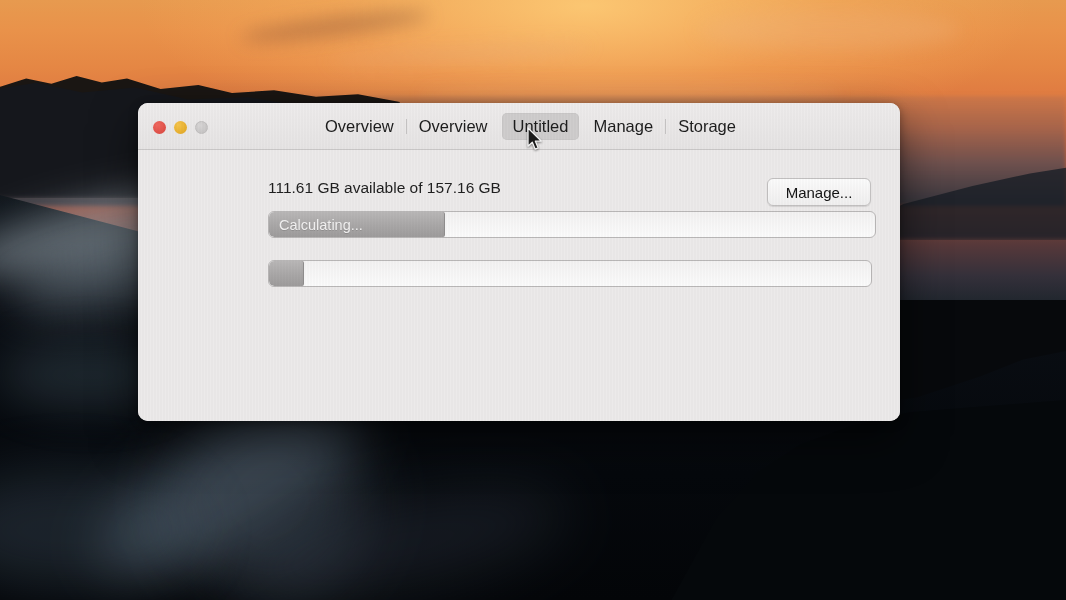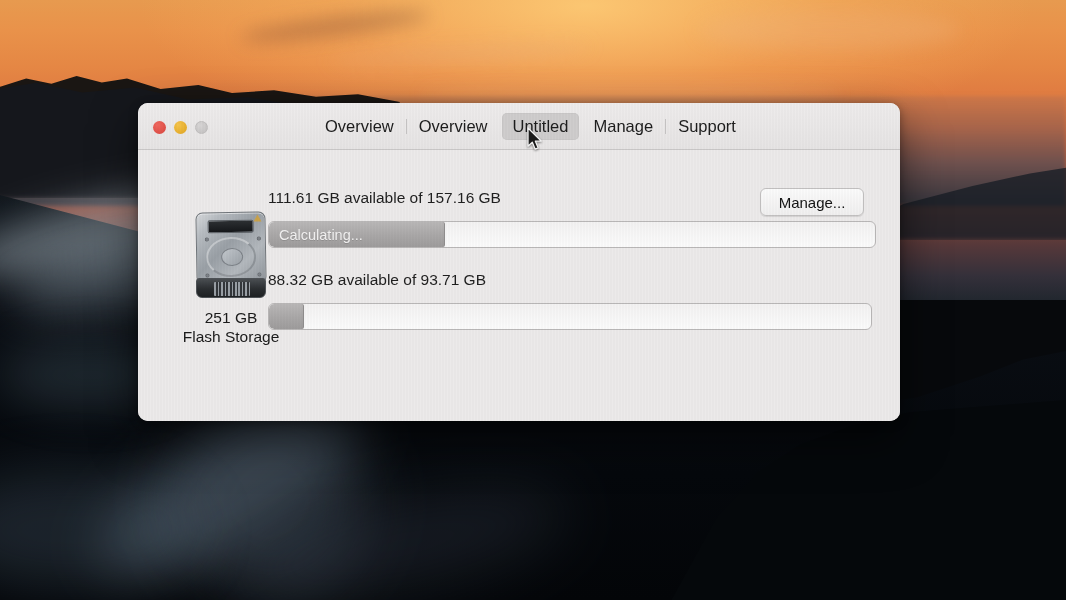--- a/index.html
+++ b/index.html
@@ -323,25 +323,25 @@
   }
   .vol-name {
     font-size: 18px;
     color: #1b1b1b;
     line-height: 22px;
   }
   .vol-detail {
     font-size: 15.5px;
     color: #1f1f1f;
     line-height: 20px;
-    margin-top: 16px;
+    margin-top: 6px;
   }
   .manage-btn {
     position: absolute;
-    right: 22px;
+    right: 15px;
     top: 0px;
     width: 104px;
     height: 28px;
     border-radius: 6px;
     background: linear-gradient(to bottom, #fbfbfb 0%, #f0efef 100%);
     border: 1px solid #c2c0c0;
     box-shadow: 0 1px 1px rgba(0,0,0,0.10);
     font-size: 15px;
     color: #141414;
     display: flex;
@@ -441,60 +441,40 @@
 
       <div class="tabs">
         <div class="tab">Overview</div>
         <div class="tab-sep"></div>
         <div class="tab">Overview</div>
         <div class="tab-sep hidden"></div>
         <div class="tab selected">Untitled</div>
         <div class="tab-sep hidden"></div>
         <div class="tab">Manage</div>
         <div class="tab-sep"></div>
-        <div class="tab">Support</div>
+        <div class="tab">Storage</div>
       </div>
     </div>
 
     <div class="win-body">
 
-      <div class="drive-col">
-        <div class="drive-icon">
-          <div class="drive-cap">
-            <div class="drive-label-strip"></div>
-            <div class="drive-warn"></div>
-            <div class="drive-swirl"></div>
-            <div class="drive-hub"></div>
-            <div class="drive-screw sc1"></div>
-            <div class="drive-screw sc2"></div>
-            <div class="drive-screw sc3"></div>
-            <div class="drive-screw sc4"></div>
-          </div>
-          <div class="drive-front">
-            <div class="drive-vents"></div>
-          </div>
-        </div>
-        <div class="drive-size">251 GB</div>
-        <div class="drive-kind">Flash Storage</div>
-      </div>
 
       <div class="volumes">
 
         <div class="vol">
           <div class="vol-detail">111.61 GB available of 157.16 GB</div>
           <div class="manage-btn">Manage...</div>
           <div class="bar bar1">
             <div class="bar-fill calculating">
               <span class="bar-text">Calculating...</span>
             </div>
           </div>
         </div>
 
         <div class="vol" style="margin-top:22px;">
-          <div class="vol-detail">88.32 GB available of 93.71 GB</div>
           <div class="bar bar2">
             <div class="bar-fill small">
               <span class="bar-text"></span>
             </div>
           </div>
         </div>
 
       </div>
     </div>
 

